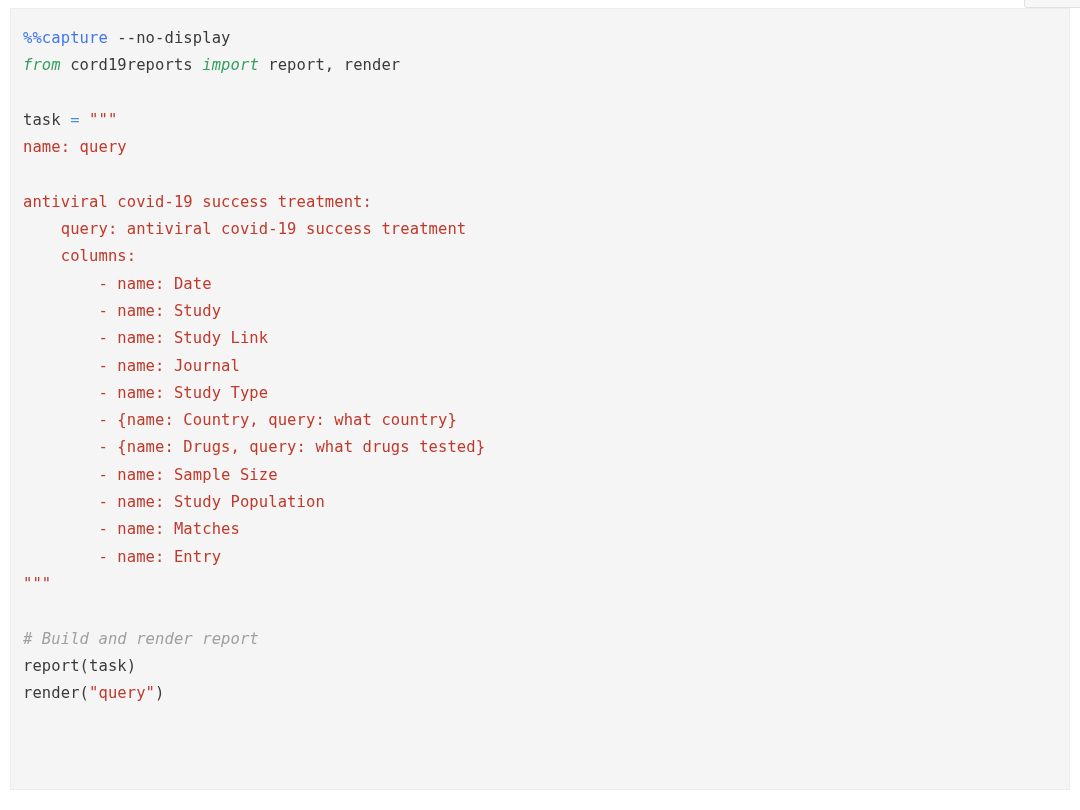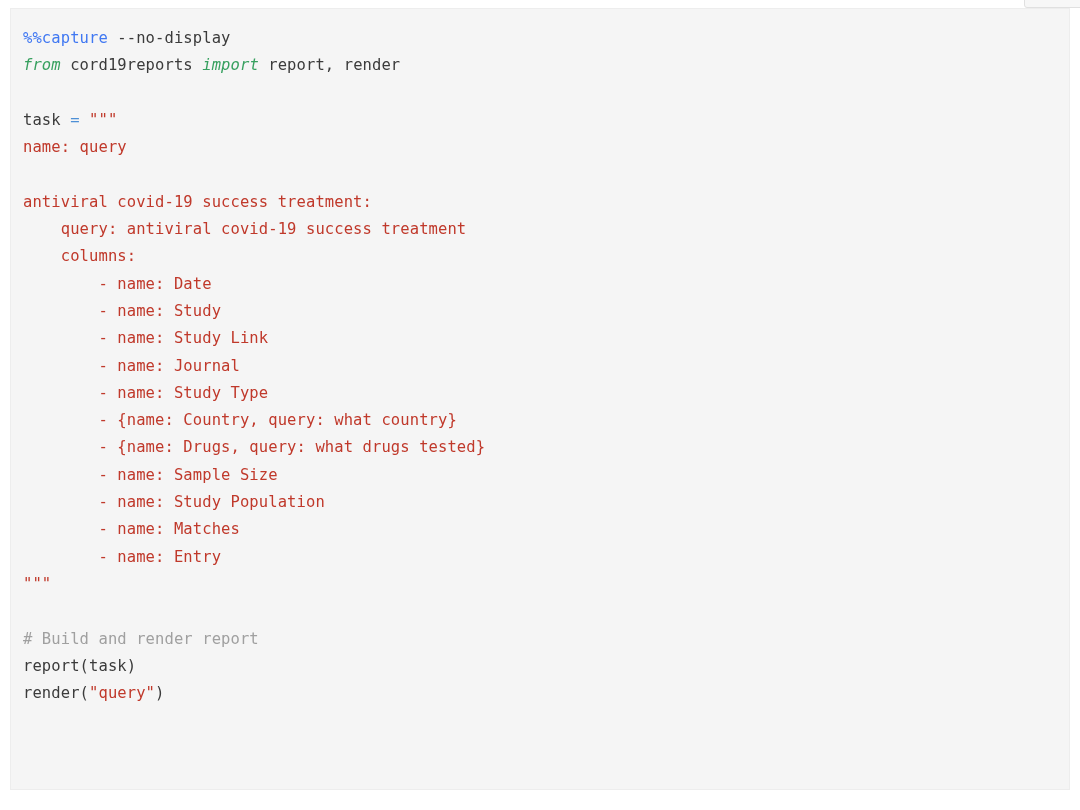--- a/index.html
+++ b/index.html
@@ -67,21 +67,21 @@
   }
 
   pre.code .ln { display: block; height: 27.3px; }
 
   
   .tok-magic   { color: #4078f2; }
   .tok-kw      { color: #37a05f; font-style: italic; }
   .tok-op      { color: #4d8fd6; }
   .tok-str     { color: #c0392b; }
   .tok-strq    { color: #c0392b; }
-  .tok-comment { color: #a0a0a0; }
+  .tok-comment { color: #a0a0a0; font-style: italic; }
   .tok-plain   { color: #3b3b3b; }
 </style>
 </head>
 <body>
 
 <div id="app" style="background: rgb(255, 255, 255); padding-left: 16px;">
 
   <div class="toolbar-sliver"></div>
 
   <div class="cell" style="background: rgb(245, 245, 245); border-color: rgb(237, 237, 237);">

